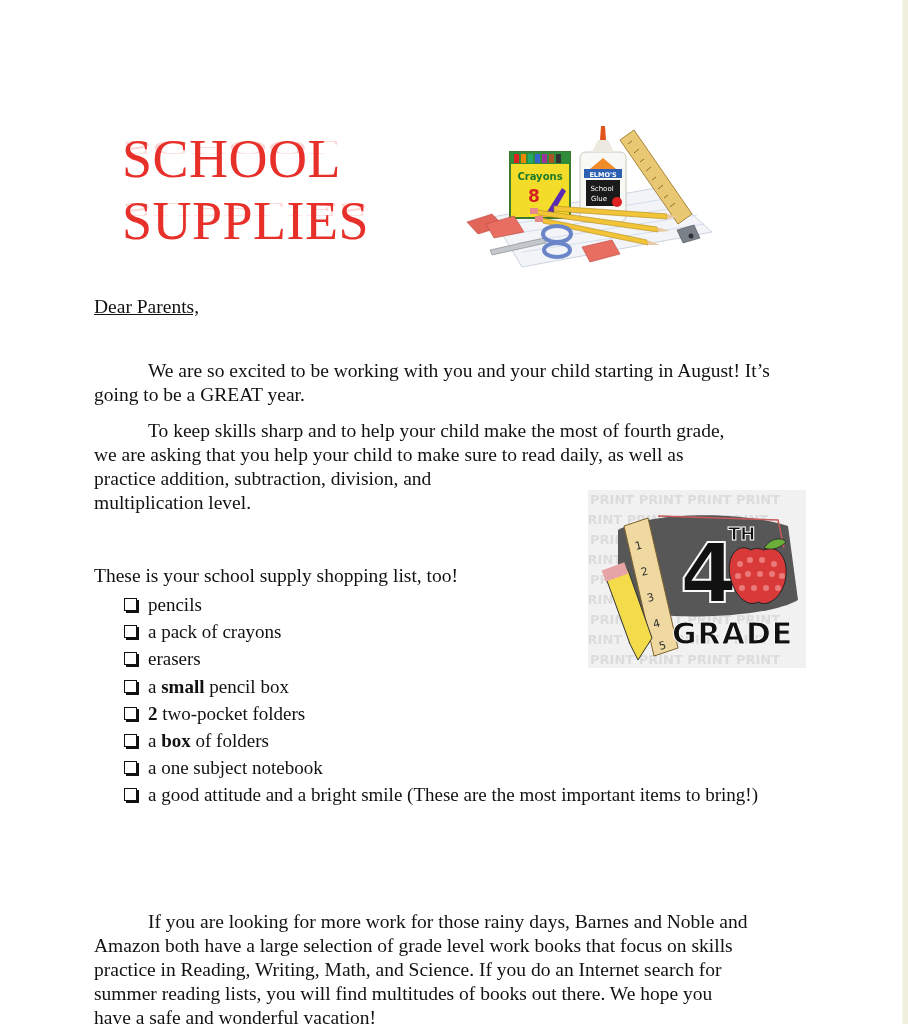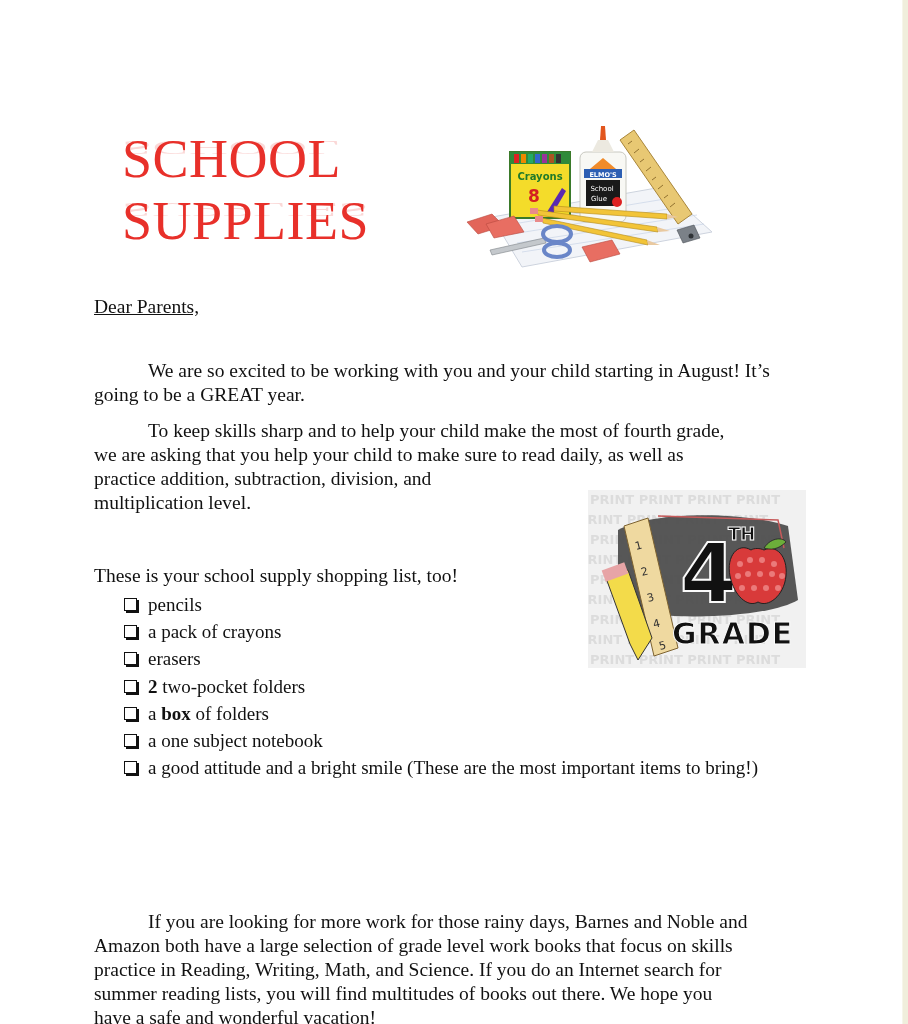--- a/index.html
+++ b/index.html
@@ -272,20 +272,23 @@
   <li>
     <span class="checkbox"></span><span></span><b></b><span>pencils</span>
   </li>
   <li>
     <span class="checkbox"></span><span></span><b></b><span>a pack of crayons</span>
   </li>
   <li>
     <span class="checkbox"></span><span></span><b></b><span>erasers</span>
   </li>
   <li>
+    <span class="checkbox"></span><span>a </span><b>small</b><span> pencil box</span>
+  </li>
+  <li>
     <span class="checkbox"></span><span></span><b>2</b><span> two-pocket folders</span>
   </li>
   <li>
     <span class="checkbox"></span><span>a </span><b>box</b><span> of folders</span>
   </li>
   <li>
     <span class="checkbox"></span><span></span><b></b><span>a one subject notebook</span>
   </li>
   <li class="multi">
     <span class="checkbox"></span><span></span><b></b><span>a good attitude and a bright smile (These are the most important items to bring!)</span>

